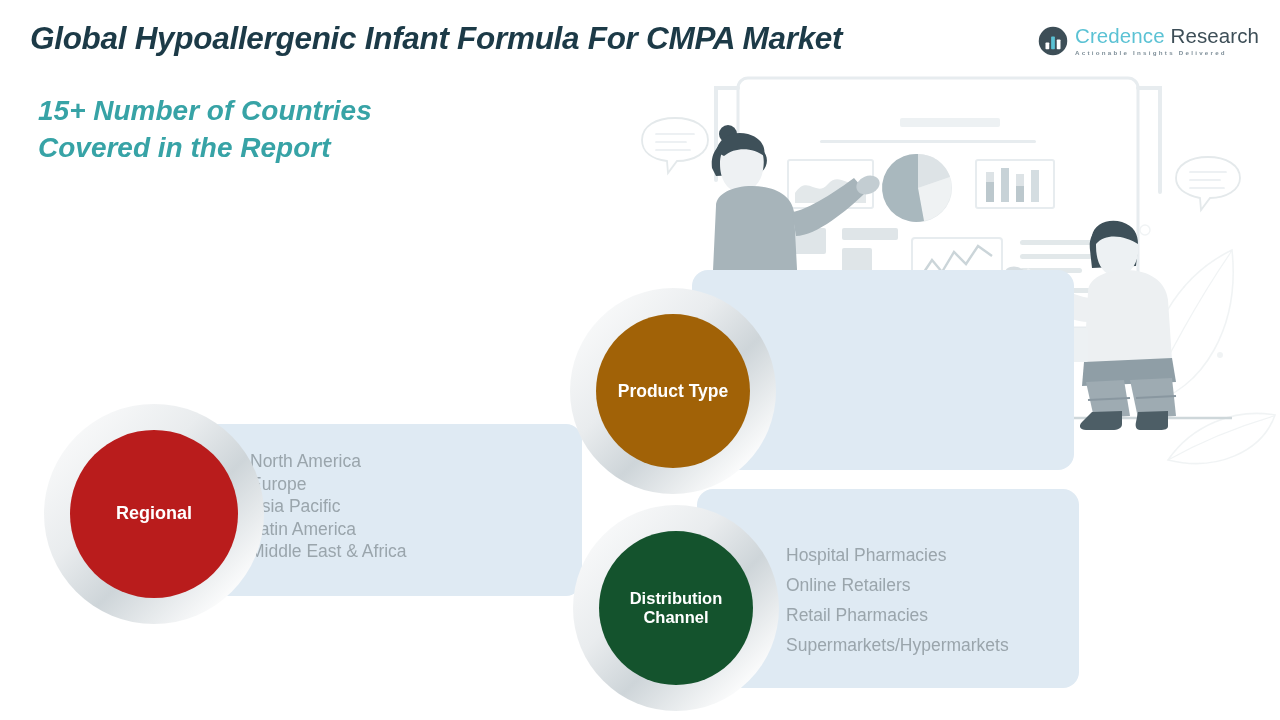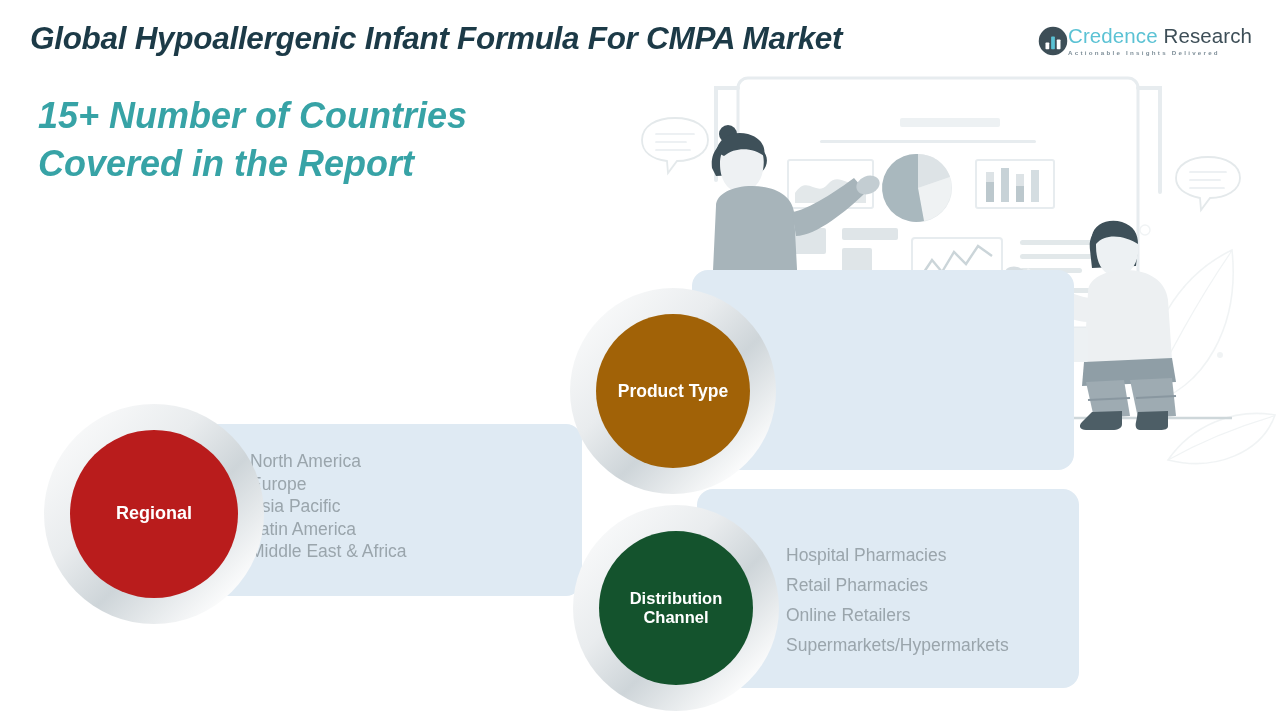--- a/index.html
+++ b/index.html
@@ -33,20 +33,21 @@
     letter-spacing: -0.3px;
     white-space: nowrap;
   }
 
   .logo-wrap {
     position: absolute;
     left: 1038px;
     top: 26px;
     display: flex;
     align-items: center;
+    gap: 7px;
   }
   .logo-mark { width: 30px; height: 30px; display: block; }
   .logo-textblock { display: flex; flex-direction: column; line-height: 1; }
   .logo-name {
     font-size: 20.5px;
     color: #5BC2D4;
     letter-spacing: 0.1px;
     white-space: nowrap;
   }
   .logo-name .dark { color: #3D4E57; }
@@ -56,21 +57,21 @@
     letter-spacing: 2.25px;
     margin-top: 3px;
     white-space: nowrap;
     font-weight: bold;
   }
 
   .subtitle {
     position: absolute;
     left: 38px;
     top: 92px;
-    font-size: 36px;
+    font-size: 28px;
     font-weight: bold;
     font-style: italic;
     color: #37A3A6;
     line-height: 1.33;
     white-space: pre-line;
   }
 
   
   .illustration {
     position: absolute;
@@ -291,22 +292,22 @@
     <div class="row">North America</div>
     <div class="row">Europe</div>
     <div class="row">Asia Pacific</div>
     <div class="row">Latin America</div>
     <div class="row">Middle East &amp; Africa</div>
   </div>
 
 
   <div class="panel-list list-dist">
     <div class="row">Hospital Pharmacies</div>
+    <div class="row">Online Retailers</div>
     <div class="row">Retail Pharmacies</div>
-    <div class="row">Online Retailers</div>
     <div class="row">Supermarkets/Hypermarkets</div>
   </div>
 
   <div class="node n-regional">
     <div class="node-ring"></div>
     <div class="node-disc">Regional</div>
   </div>
 
   <div class="node n-product">
     <div class="node-ring"></div>

